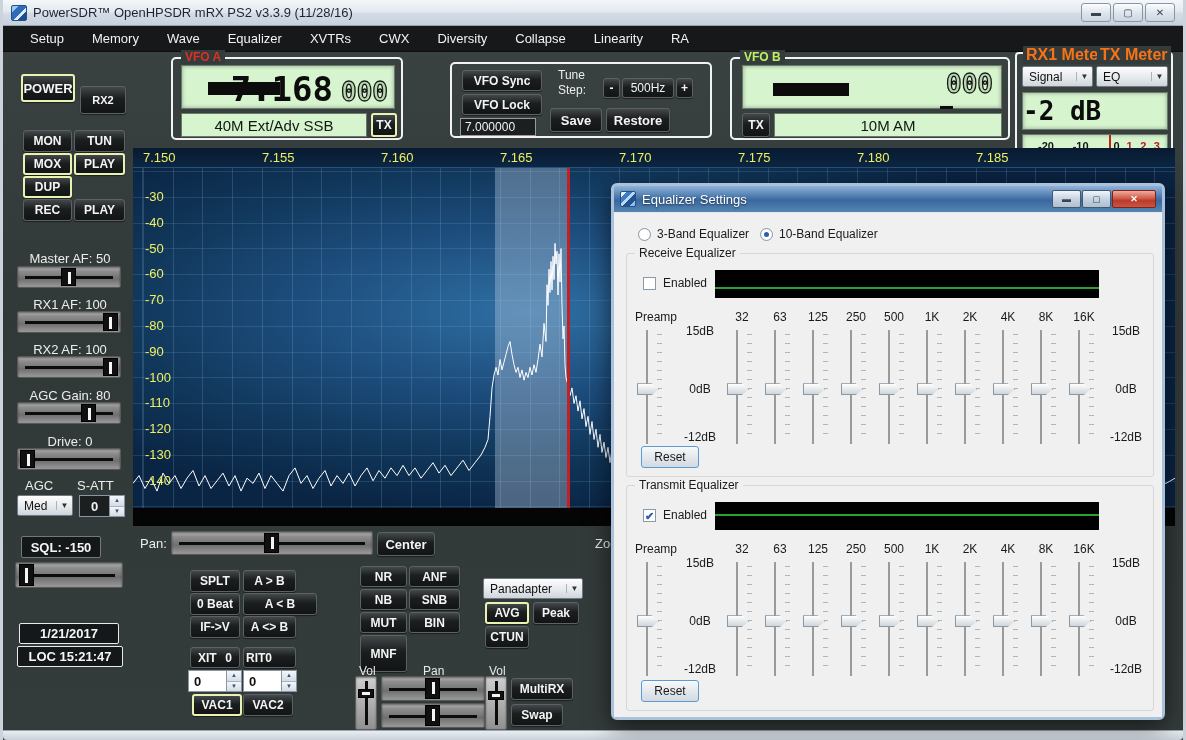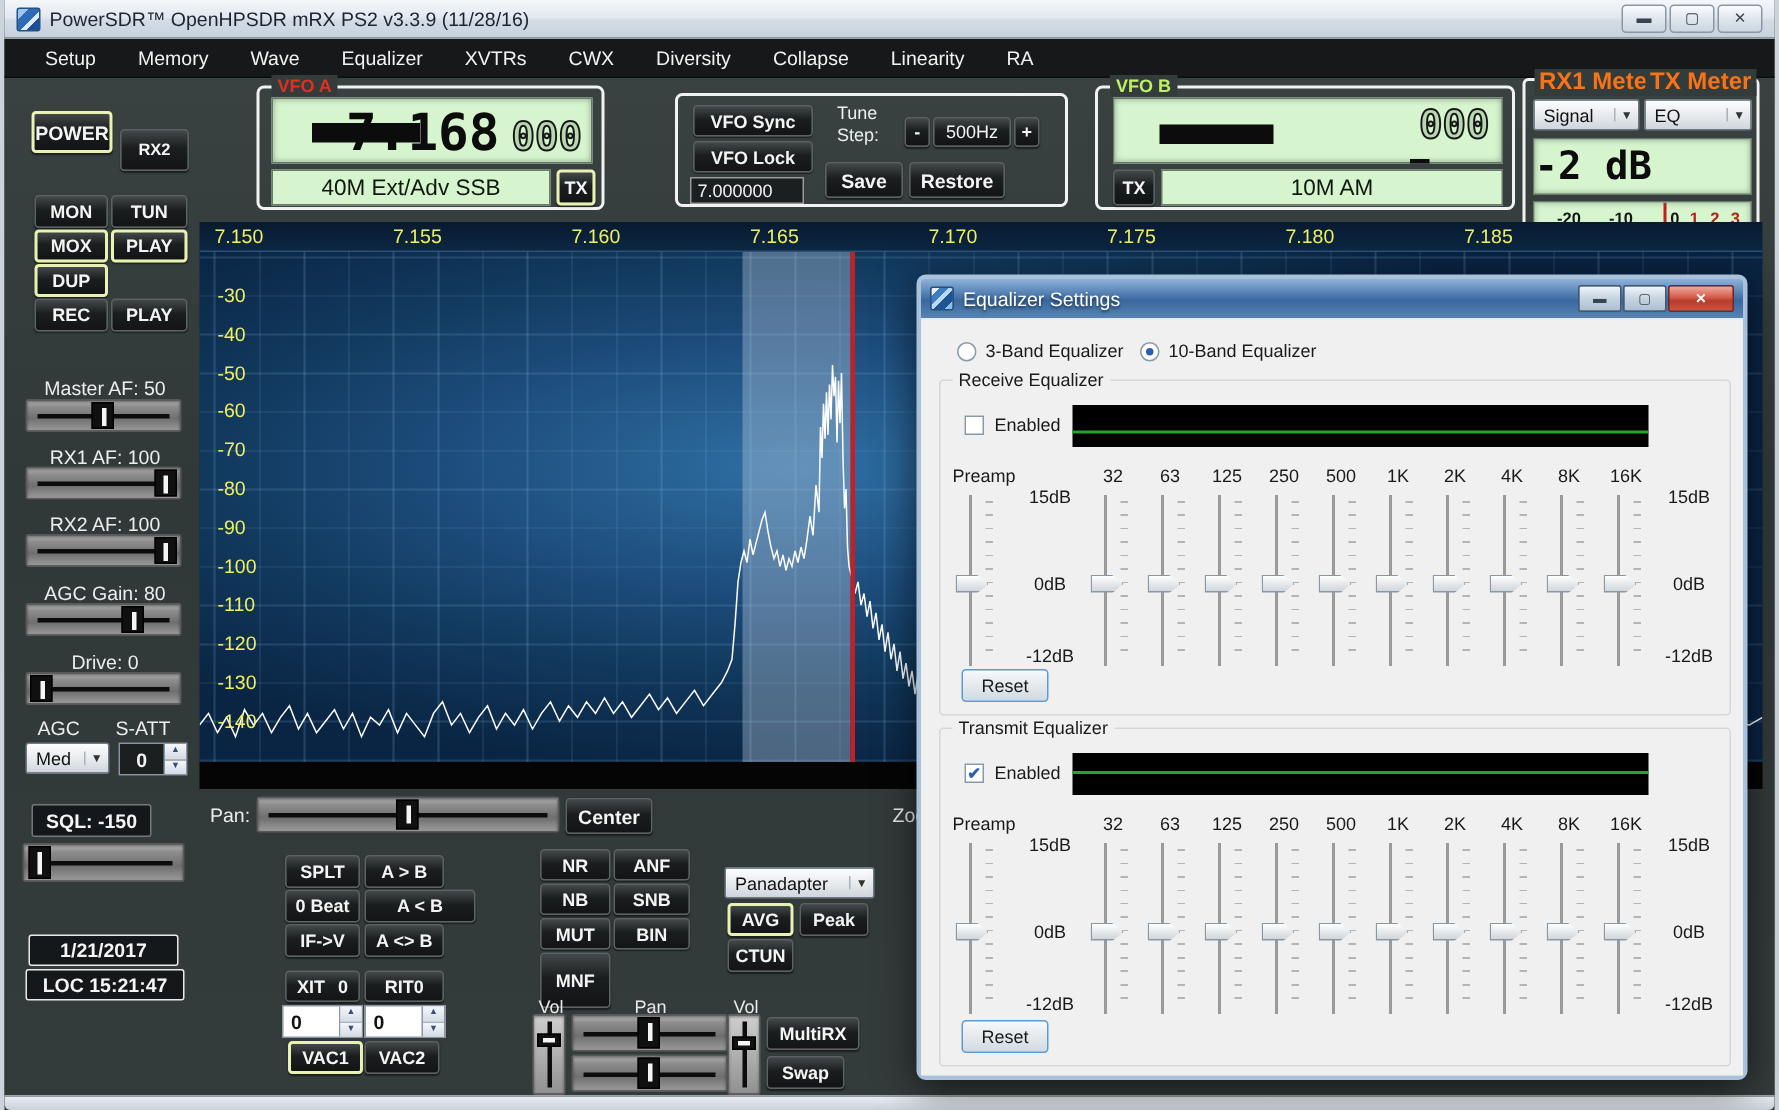--- a/index.html
+++ b/index.html
@@ -333,21 +333,21 @@
     <div class="btn" style="left:240px;top:518px;width:53px;height:22px">A &gt; B</div>
     <div class="btn" style="left:187px;top:541px;width:50px;height:22px">0 Beat</div>
     <div class="btn" style="left:240px;top:541px;width:74px;height:22px">A &lt; B</div>
     <div class="btn" style="left:187px;top:564px;width:50px;height:22px">IF-&gt;V</div>
     <div class="btn" style="left:240px;top:564px;width:53px;height:22px">A &lt;&gt; B</div>
 
     <div class="btn" style="left:187px;top:595px;width:50px;height:21px;justify-content:space-between;padding:0 7px">
       <span>XIT</span>
         <span>0</span>
     </div>
-    <div class="btn" style="left:240px;top:595px;width:53px;height:21px;justify-content:center;padding:0 19px">
+    <div class="btn" style="left:240px;top:595px;width:53px;height:21px;justify-content:flex-start;padding:0 2px">
       <span>RIT</span>
         <span>0</span>
     </div>
     <div class="spin" style="left:185px;top:618px;width:54px">
       <span class="val">0</span>
       <span class="btns">
           <span>▲</span>
           <span>▼</span>
         </span>
     </div>

